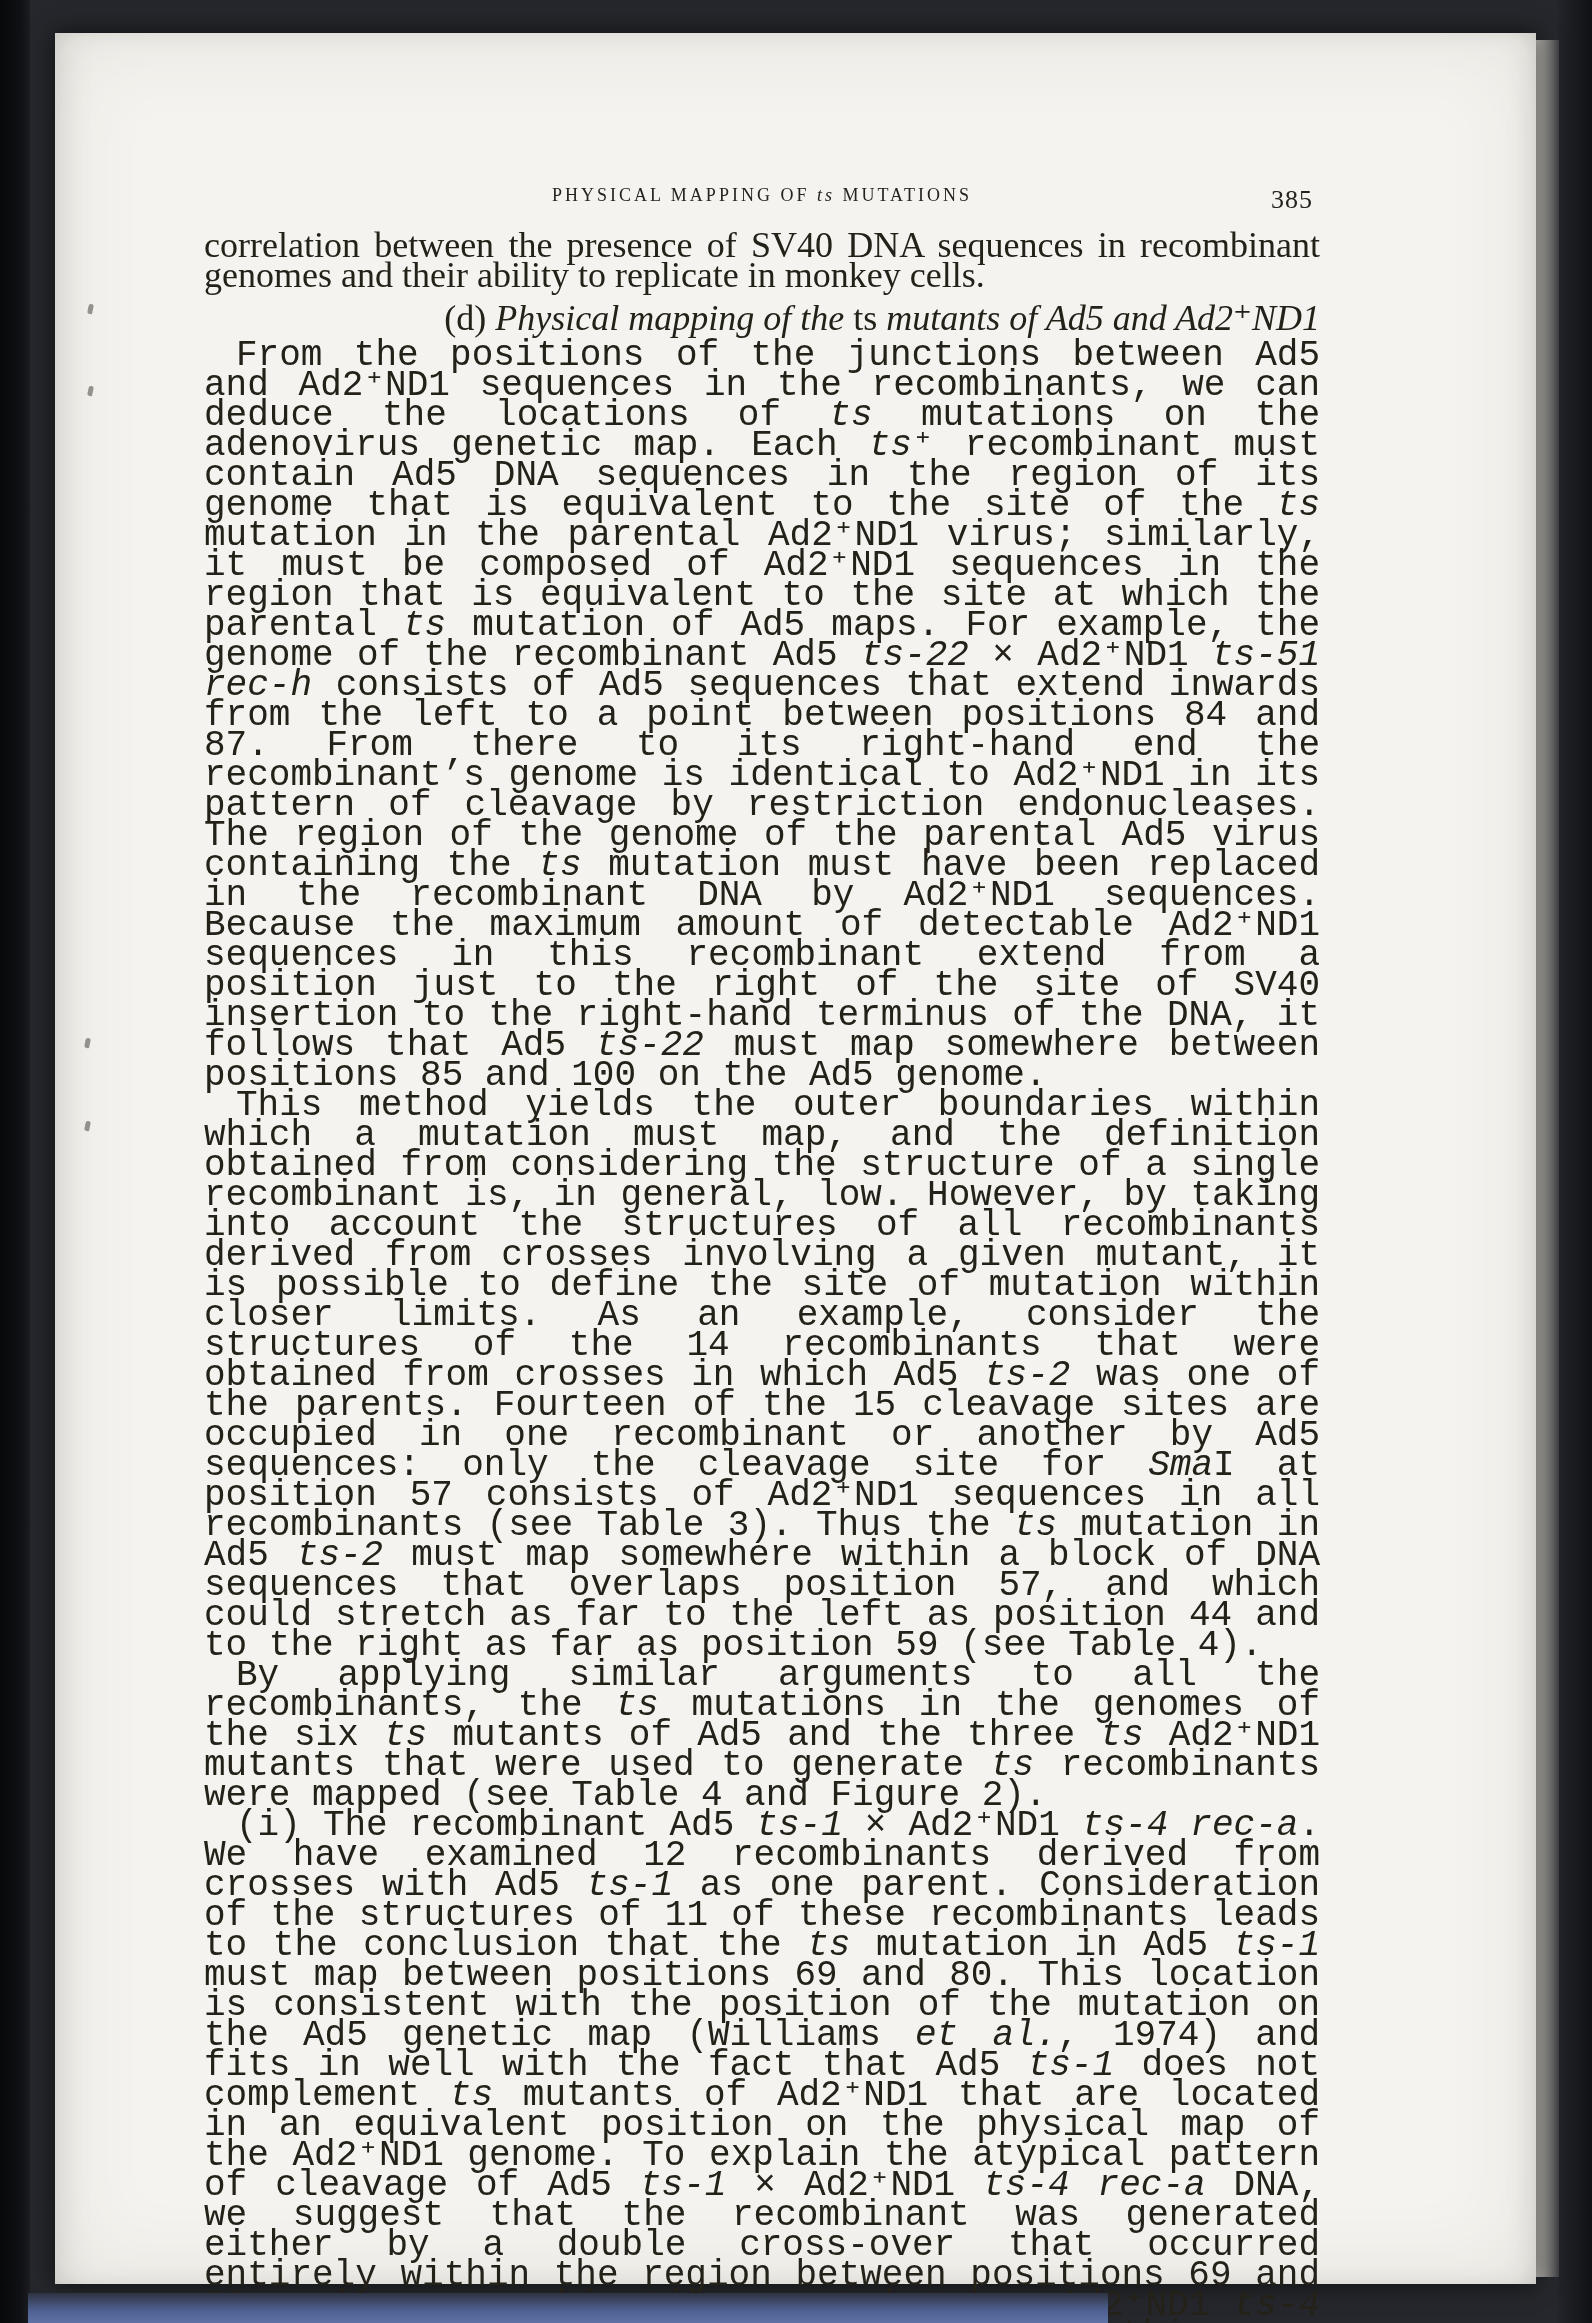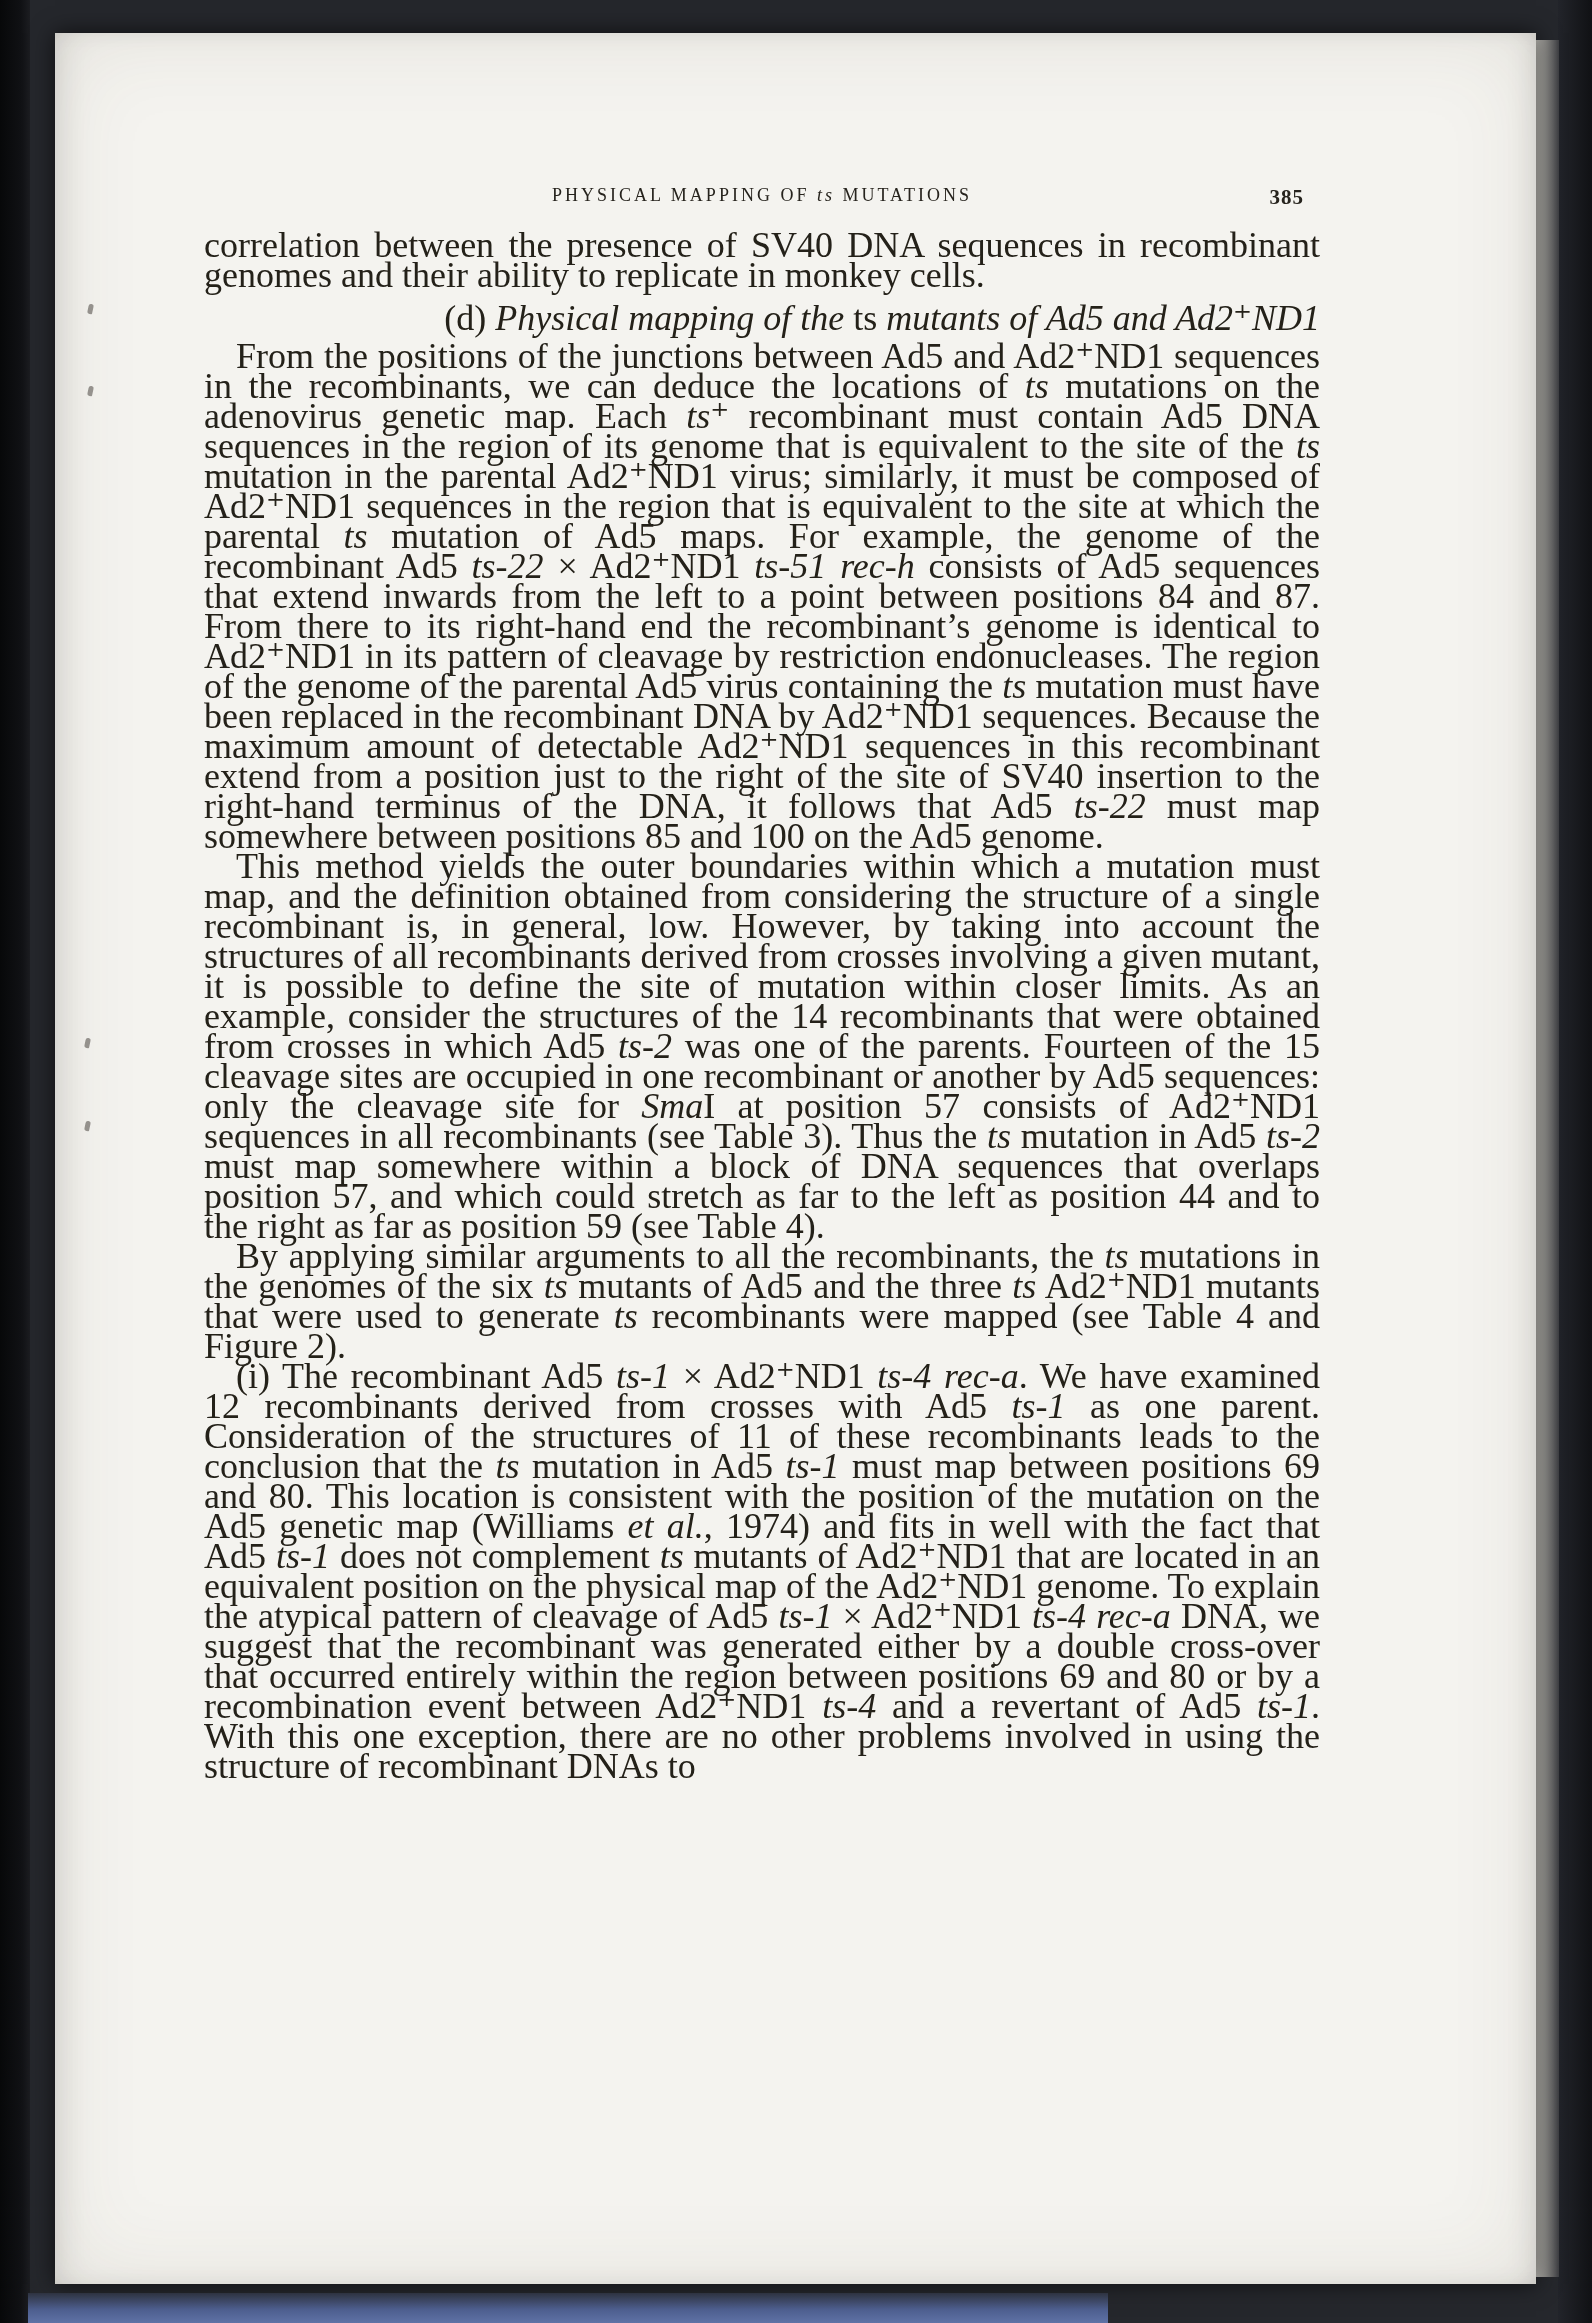--- a/index.html
+++ b/index.html
@@ -51,36 +51,35 @@
   .running-head {
     position: absolute;
     left: 0; right: 0;
     text-align: center;
     font-size: 18px;
     letter-spacing: 3px;
     white-space: nowrap;
   }
   .page-number {
     position: absolute;
-    right: 16px; top: 0;
-    font-size: 21px;
+    right: 7px; top: 0;
+    font-size: 26px;
     letter-spacing: 1px;
-    font-weight: bold;
   }
   .body-text {
     position: absolute;
     left: 149px; top: 197px;
     width: 1116px;
     font-size: 36px;
     line-height: 30px;
     color: #242119;
     text-align: justify;
   }
   .para { margin: 0; text-align: justify; }
-  .para.indent { text-indent: 32px; }
+  .para.indent { text-indent: 32px; font-family: Liberation Mono, monospace; }
   .section-heading {
     text-align: right;
     text-indent: 0;
     margin: 13px 0 8px 0;
   }
   .artifact {
     position: absolute;
     width: 5px; height: 10px;
     background: #4a463f;
     border-radius: 3px 3px 1px 3px;

